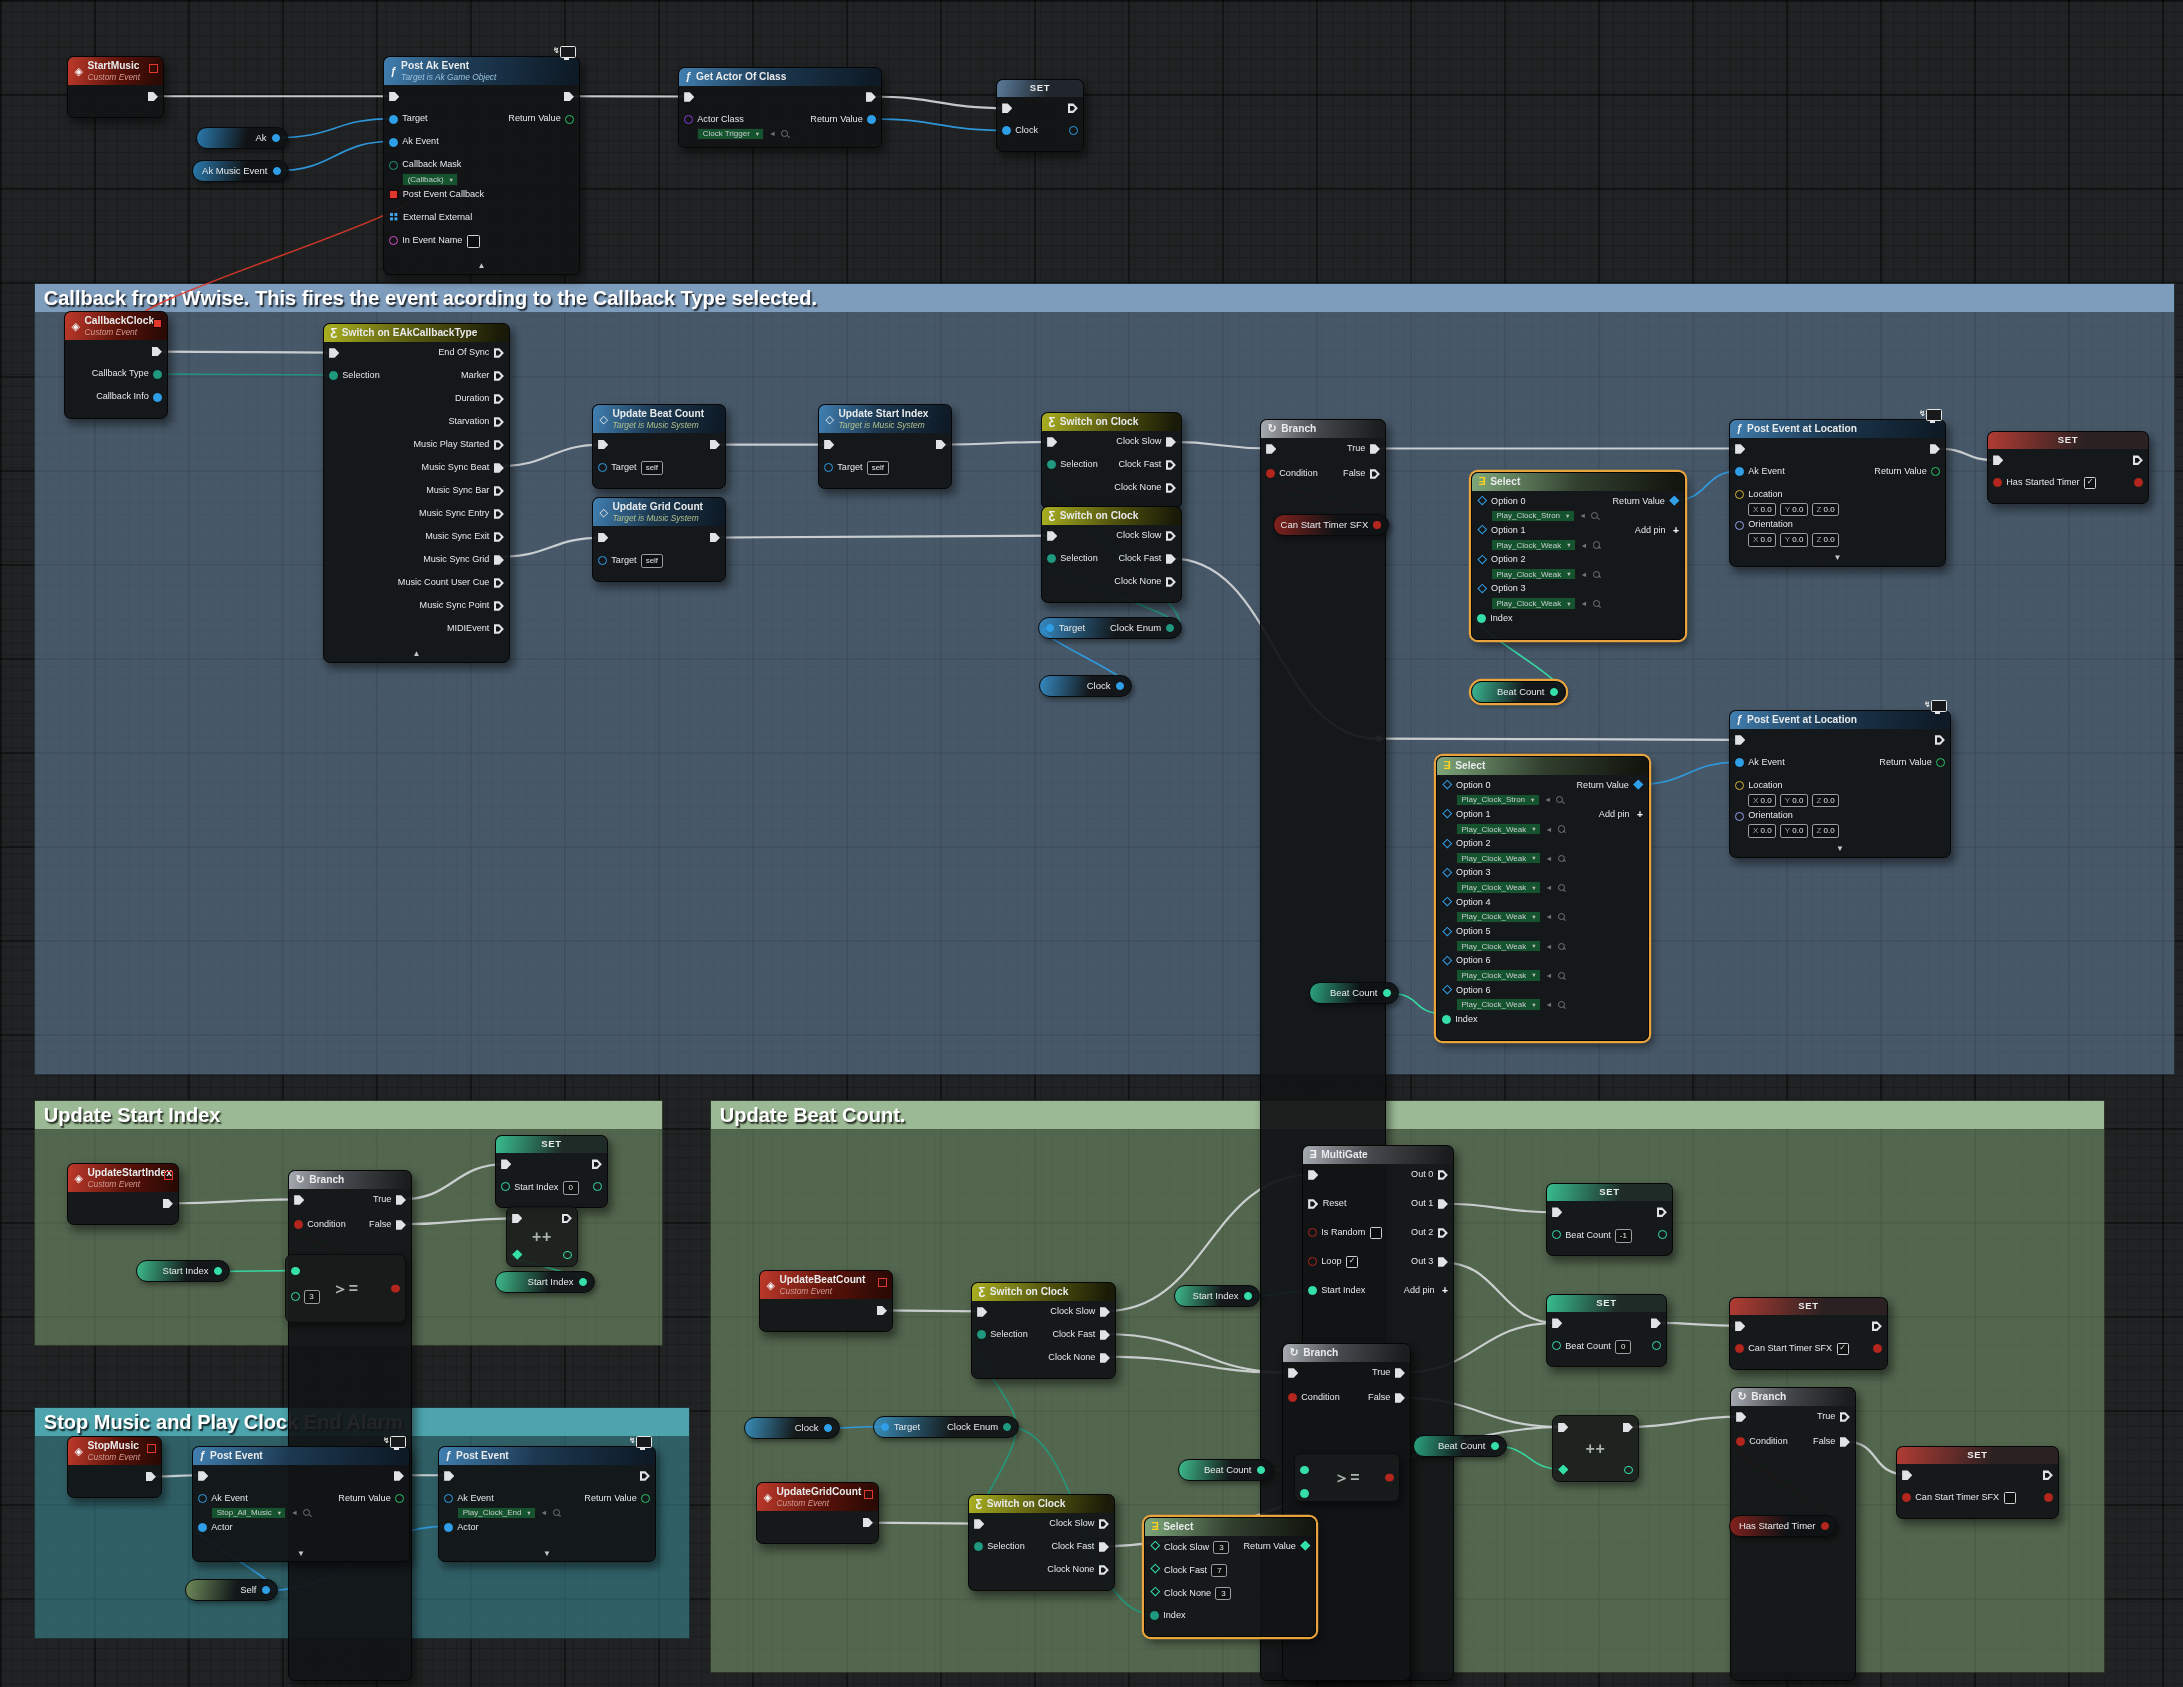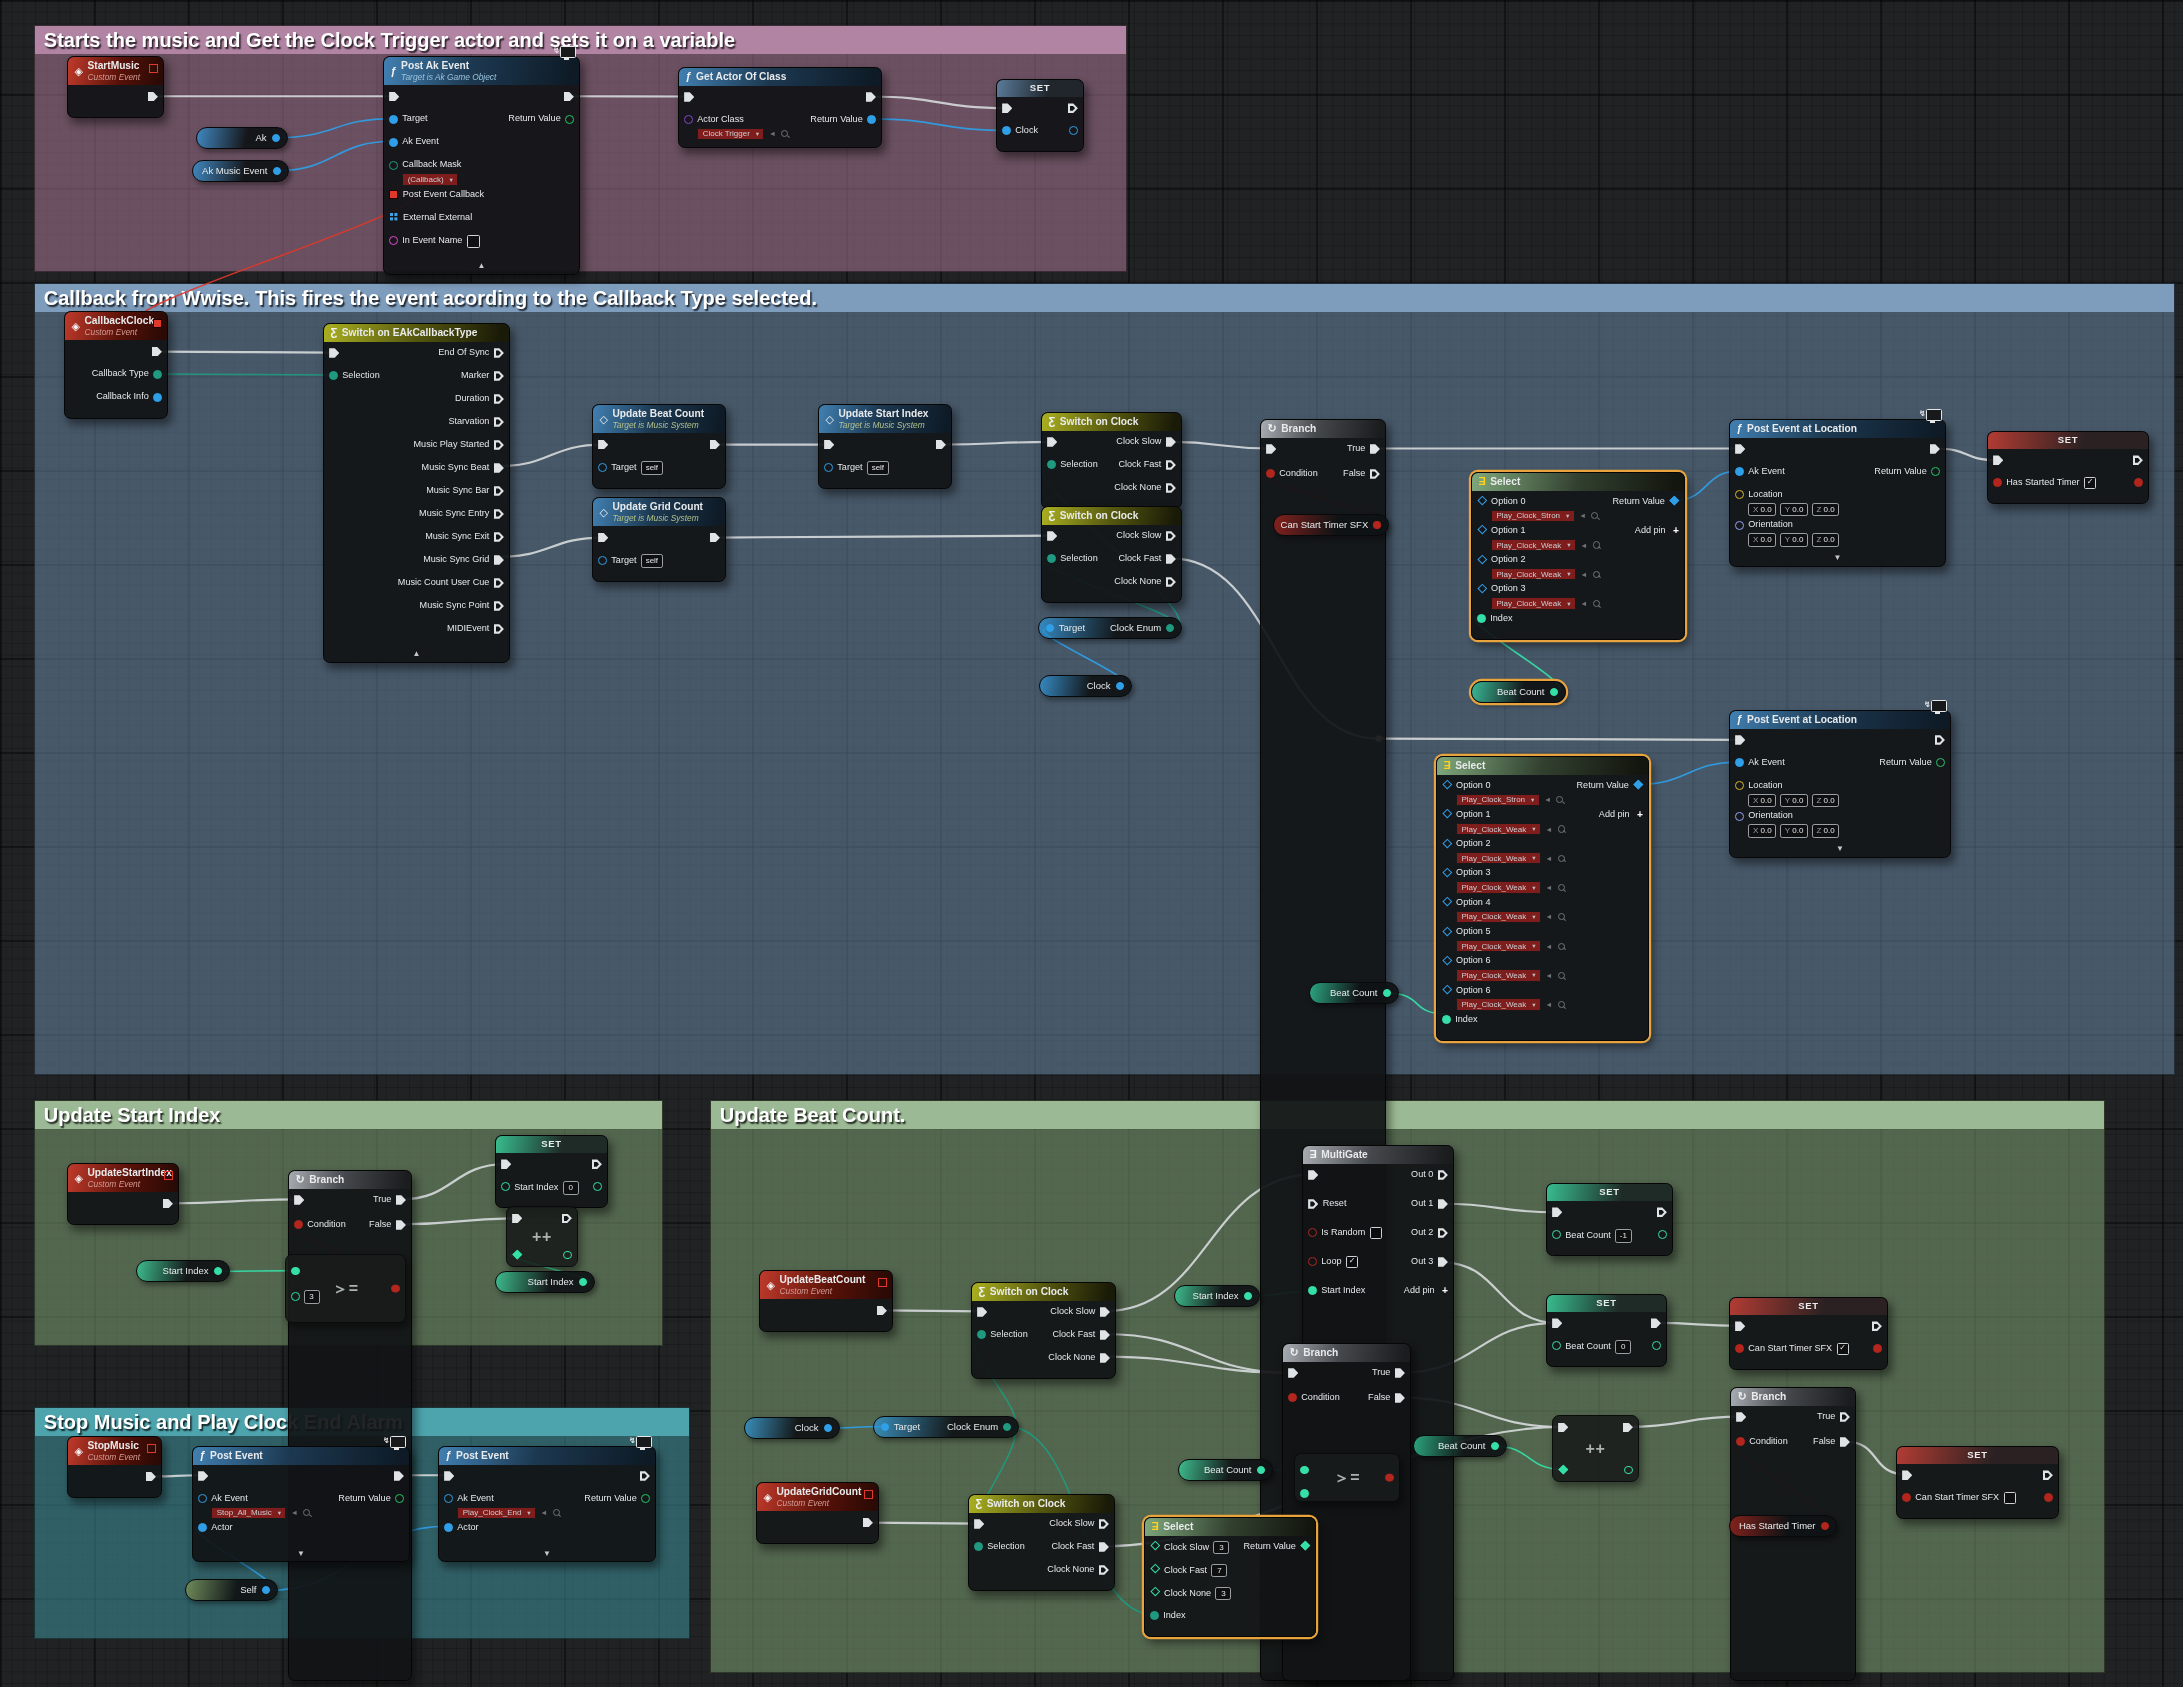--- a/index.html
+++ b/index.html
@@ -49,21 +49,21 @@
   .p-exec{width:10.2px;height:9.5px;position:relative;background:#dfe3e5;clip-path:polygon(0 0,55% 0,100% 50%,55% 100%,0 100%)}
   .p-exec.h::after{content:"";position:absolute;left:2.2px;top:2.2px;right:2.9px;bottom:2.2px;background:#111416;clip-path:polygon(0 0,55% 0,100% 50%,55% 100%,0 100%)}
   .p-circ{width:8.8px;height:8.8px;border-radius:50%;border:1.8px solid var(--pc);box-sizing:border-box}
   .p-circ.f{background:var(--pc)}
   .p-dia{width:6.6px;height:6.6px;border:1.5px solid var(--pc);transform:rotate(45deg);box-sizing:border-box;margin:1.5px}
   .p-dia.f{background:var(--pc)}
   .p-del{width:7.3px;height:7.3px;background:var(--pc);border:0.7px solid #200}
   .p-del.h{background:transparent;border:1.5px solid var(--pc)}
   .p-sq4{width:2.9px;height:2.9px;background:#3fa3e8;box-shadow:4.4px 0 0 #3fa3e8,0 4.4px 0 #3fa3e8,4.4px 4.4px 0 #3fa3e8;margin:0.7px 5.9px 5.9px 0.7px}
   .ddrow{display:flex;align-items:center}
-  .dd{display:inline-flex;align-items:center;gap:5.9px;background:#7f1d1d;border:0.7px solid #17181a;border-radius:1.5px;
+  .dd{display:inline-flex;align-items:center;gap:5.9px;background:#14532d;border:0.7px solid #17181a;border-radius:1.5px;
       color:#c9cccf;font-size:8px;padding:0.7px 4.4px;white-space:nowrap}
   .dd::after{content:"▾";font-size:6.6px;color:#bbb}
   .ghost{color:#6f7376;font-size:7.3px;margin-left:4.4px}
   .mag{position:relative;width:5.1px;height:5.1px;border:1.1px solid #6f7376;border-radius:50%;display:inline-block;margin-left:5.1px}
   .mag::after{content:"";position:absolute;width:2.9px;height:1.1px;background:#6f7376;right:-2.6px;bottom:-0.7px;transform:rotate(40deg)}
   .vbox{display:inline-block;border:0.7px solid #9aa0a4;border-radius:2.2px;background:rgba(0,0,0,.35);color:#e2e5e7;
         font-size:8px;padding:0 3.7px;line-height:11.7px;min-width:6.6px;text-align:center;white-space:nowrap}
   .vbox i{font-style:normal;color:#9aa0a4;margin-right:2.2px}
   .tbox{display:inline-block;width:11px;height:11px;border:0.7px solid #cfd3d6;background:rgba(0,0,0,.3);border-radius:1.5px}
   .cb{width:10.2px;height:10.2px;border:1.5px solid #cdd1d4;border-radius:1.5px;background:rgba(0,0,0,.35);color:#e8e8e8;
@@ -86,23 +86,20 @@
         justify-content:flex-end;gap:5.1px;padding:0 6.6px;box-shadow:2.2px 2.9px 5.1px rgba(0,0,0,.4);color:#fff;font-size:9.5px;white-space:nowrap;box-sizing:border-box}
   .pill .plb{font-size:9.5px}
   .pill.sel{box-shadow:0 0 0 2.2px #e8a33d,2.2px 2.9px 5.1px rgba(0,0,0,.4)}
   .pill2{justify-content:space-between}
   .pgrp{display:flex;align-items:center;gap:4.4px}
 </style>
 </head>
 <body>
 
 <div id="canvas" style="width: 2183px; height: 1688px;">
-    <div class="comment pink" style="left: 34px; top: 25px; width: 1091px; height: 245px;">
-      <div class="chd">Starts the music and Get the Clock Trigger actor and sets it on a variable</div>
-    </div>
     <div class="comment blue" style="left: 34px; top: 283px; width: 2139px; height: 790px;">
       <div class="chd">Callback from Wwise. This fires the event acording to the Callback Type selected.</div>
     </div>
     <div class="comment green" style="left: 34px; top: 1100px; width: 627px; height: 244px;">
       <div class="chd">Update Start Index</div>
     </div>
     <div class="comment green" style="left: 710px; top: 1100px; width: 1393px; height: 571px;">
       <div class="chd">Update Beat Count.</div>
     </div>
     <div class="comment teal" style="left: 34px; top: 1407px; width: 654px; height: 230px;">

